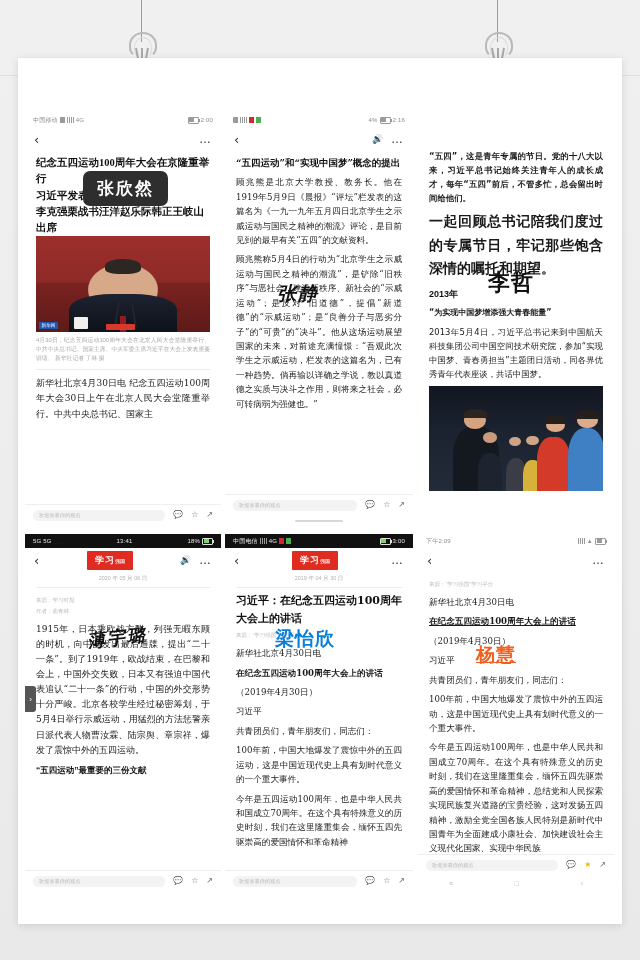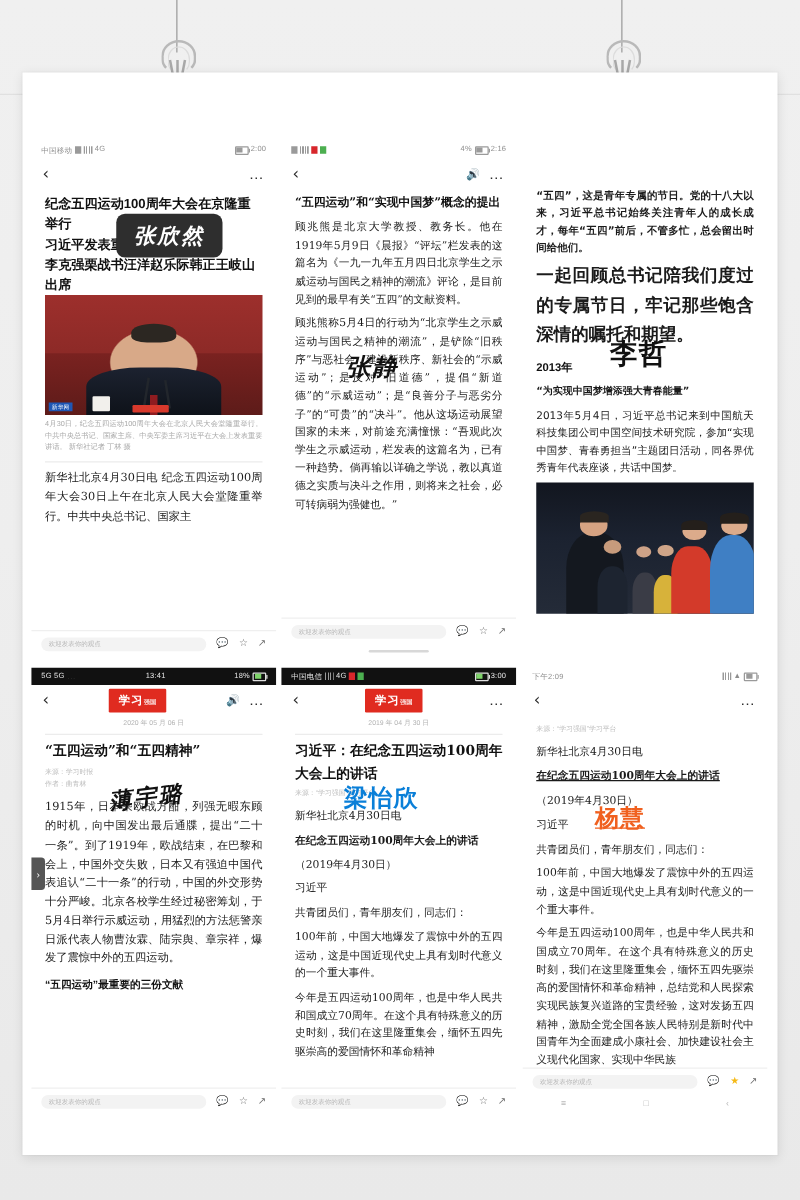--- a/index.html
+++ b/index.html
@@ -81,21 +81,21 @@
 
   .logo{background:#e02b20;color:#fff;font-weight:bold;font-size:9px;
         padding:3px 8px;border-radius:1px;letter-spacing:1px;display:inline-block;
         font-family:"DejaVu Sans",sans-serif;}
   .logo small{font-size:5px;opacity:.85;letter-spacing:0;}
   .datebar{text-align:center;font-size:5.5px;color:#b3b3b3;padding:3px 0 5px;background:#fff;}
 
   
   .body{padding:4px 11px 0;position:relative;}
   .h-big{font-weight:bold;font-size:10.5px;line-height:1.55;color:#111;
-    font-family:Liberation Sans, sans-serif;}
+    font-family:Liberation Serif, serif;}
   .h-mid{font-weight:bold;font-size:9.5px;line-height:1.6;color:#111;
     font-family:"DejaVu Serif","Liberation Serif",serif;}
   .h-sec{font-weight:bold;font-size:8.5px;line-height:1.6;color:#111;margin:6px 0 4px;}
   .p{font-size:8.2px;line-height:1.68;color:#1b1b1b;margin:5px 0;text-align:justify;}
   .p-serif{font-family:"DejaVu Serif","Liberation Serif",serif;}
   .p-sans{font-family:"DejaVu Sans","Liberation Sans",sans-serif;}
   .meta{font-size:5.5px;color:#bdbdbd;line-height:1.8;margin:4px 0;}
   .cap{font-size:5.8px;color:#a9a9a9;line-height:1.55;margin:4px 0 6px;text-align:justify;}
   .rule{height:1px;background:#ececec;margin:6px 0;}
   .b{font-weight:bold;}
@@ -211,21 +211,21 @@
         <div class="mic"></div>
             <div class="mic2"></div>
         <div class="cup"></div>
             <div class="plate"></div>
         <div class="wm">新华网</div>
       </div>
       <div class="cap">4月30日，纪念五四运动100周年大会在北京人民大会堂隆重举行。中共中央总书记、国家主席、中央军委主席习近平在大会上发表重要讲话。 新华社记者 丁林 摄</div>
       <div class="rule"></div>
       <div class="p p-serif" style="font-size:9px">新华社北京4月30日电 纪念五四运动100周年大会30日上午在北京人民大会堂隆重举行。中共中央总书记、国家主</div>
     </div>
-    <div class="wmname wm-black-pill" style="left:68px;top:58px;font-style:italic;">张欣然</div>
+    <div class="wmname wm-black-pill" style="left:58px;top:58px;">张欣然</div>
     <div class="foot">
       <div class="cinput">欢迎发表你的观点</div>
       <span class="fic">💬</span>
       <span class="fic">☆</span>
       <span class="fic">↗</span>
     </div>
   </div>
 
   <div class="shot s2">
     <div class="sb">
@@ -315,21 +315,20 @@
         </span>
       </span>
       <span class="navright">
         <span class="spk">🔊</span>
         <span class="dots">…</span>
       </span>
     </div>
     <div class="datebar">2020 年 05 月 06 日</div>
     <div class="rule" style="margin:0 11px"></div>
     <div class="body">
-      <div class="h-mid" style="font-size:11px">“五四运动”和“五四精神”</div>
       <div class="meta">来源：学习时报</div>
       <div class="meta" style="margin-top:-3px">作者：曲青林</div>
       <div class="p p-serif" style="font-size:9px">1915年，日本乘欧战方酣，列强无暇东顾的时机，向中国发出最后通牒，提出“二十一条”。到了1919年，欧战结束，在巴黎和会上，中国外交失败，日本又有强迫中国代表追认“二十一条”的行动，中国的外交形势十分严峻。北京各校学生经过秘密筹划，于5月4日举行示威运动，用猛烈的方法惩警亲日派代表人物曹汝霖、陆宗舆、章宗祥，爆发了震惊中外的五四运动。</div>
       <div class="h-sec">“五四运动”最重要的三份文献</div>
     </div>
     <div class="peek">›</div>
     <div class="wmname wm-outline" style="left:62px;top:92px;transform:rotate(-7deg)">薄宇璐</div>
     <div class="foot">
       <div class="cinput">欢迎发表你的观点</div>
       <span class="fic">💬</span>

